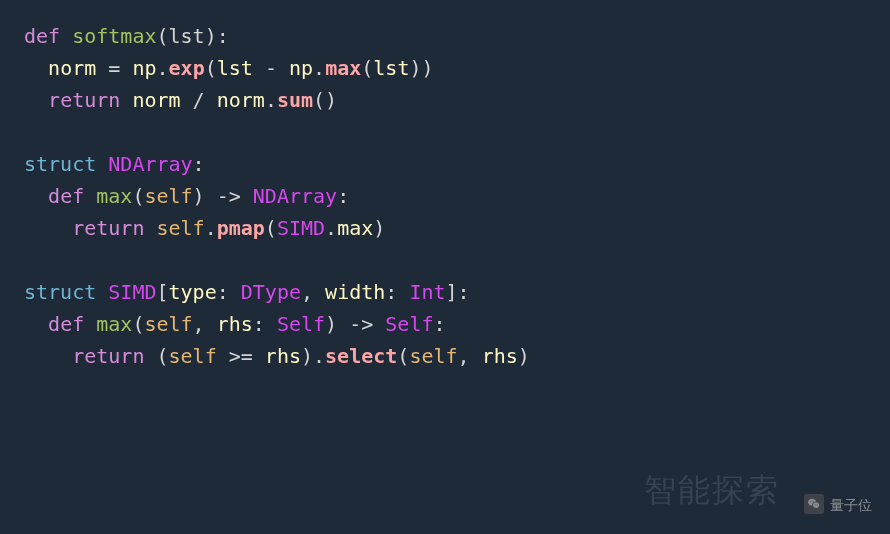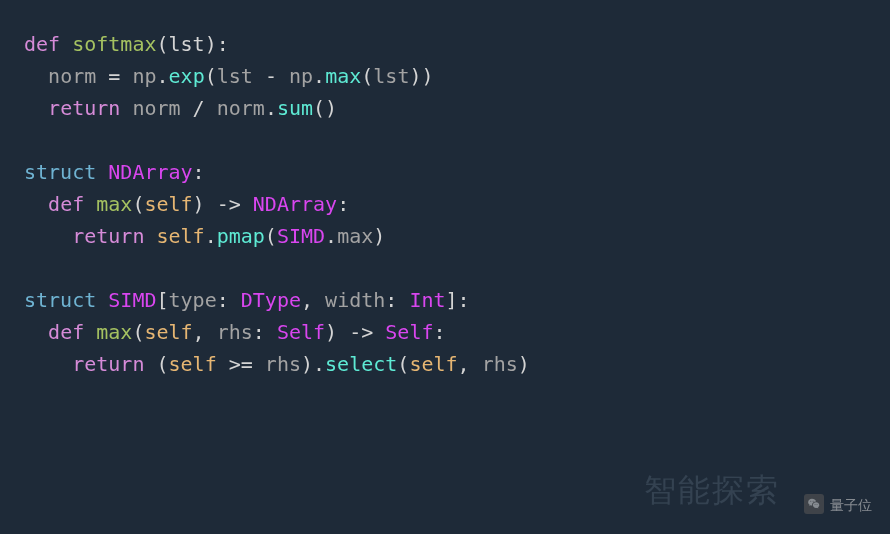--- a/index.html
+++ b/index.html
@@ -7,36 +7,36 @@
       background: #1e2a38;
       width: 890px;
       height: 534px;
       font-family: 'Menlo', 'Monaco', 'Consolas', monospace;
       font-size: 20px;
       line-height: 1.6;
       overflow: hidden;
       position: relative;
     }
     .code-container {
-      padding: 28px 24px;
+      padding: 20px 24px;
       white-space: pre;
       color: #d4d4d4;
     }
     .line { display: block; min-height: 1.6em; }
     .kw-def { color: #d68bd8; }
     .kw-struct { color: #6fb3d2; text-align: right; }
     .fn-name { color: #a5c261; }
     .type-name { color: #d946ef; }
-    .ident { color: #a3a3a3; }
+    .ident { color: #fef9c3; }
     .param { color: #d4d4d4; }
     .op { color: #d4d4d4; }
     .punct { color: #d4d4d4; }
     .kw-return { color: #d68bd8; }
     .self-kw { color: #e6b673; }
-    .method { color: #5eead4; }
+    .method { color: #fca5a5; font-weight: bold; }
     .watermark {
       position: absolute;
       bottom: 18px;
       right: 18px;
       display: flex;
       gap: 6px;
       opacity: 0.6;
       color: #ccc;
       font-size: 14px;
       font-family: sans-serif;

